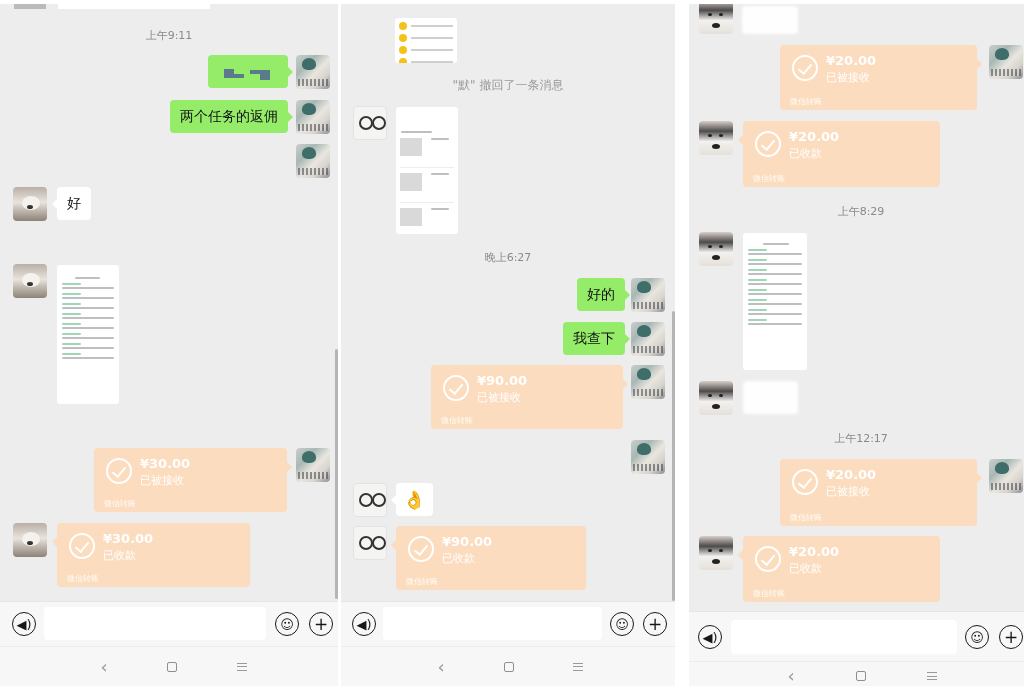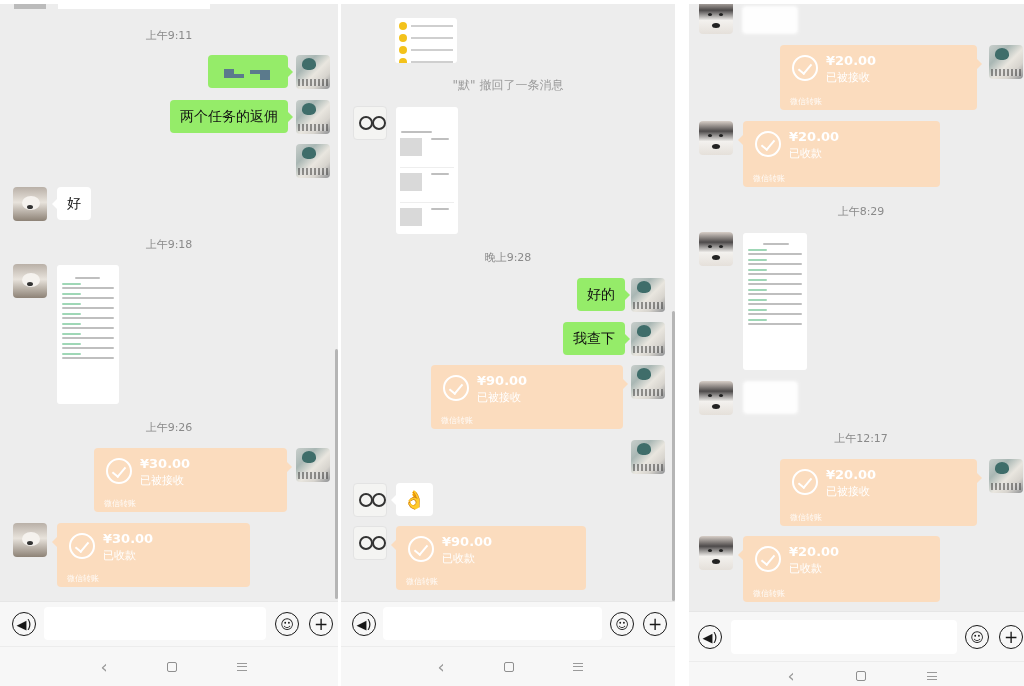--- a/index.html
+++ b/index.html
@@ -86,21 +86,20 @@
     <div class="avatar av-girl" style="right:8px; top:51px;"></div>
 
     <div class="bubble out" style="right:50px; top:96px; height:33px;">两个任务的返佣</div>
     <div class="avatar av-girl" style="right:8px; top:96px;"></div>
 
     <div class="avatar av-girl" style="right:8px; top:140px;"></div>
 
     <div class="avatar av-dog" style="left:13px; top:183px;"></div>
     <div class="bubble in" style="left:57px; top:183px; height:33px;">好</div>
 
-    <div class="time" style="top:233px;">上午9:18</div>
 
     <div class="avatar av-dog" style="left:13px; top:260px;"></div>
     <div class="shot" style="left:57px; top:261px; width:62px; height:139px;">
       <div style="height:12px;"></div>
       <div class="line" style="width:40%; margin-left:18px;"></div>
       <div class="line g"></div>
         <div class="line"></div>
       <div class="line g"></div>
         <div class="line"></div>
       <div class="line g"></div>
@@ -110,21 +109,20 @@
       <div class="line g"></div>
         <div class="line"></div>
       <div class="line g"></div>
         <div class="line"></div>
       <div class="line g"></div>
         <div class="line"></div>
       <div class="line g"></div>
         <div class="line"></div>
     </div>
 
-    <div class="time" style="top:416px;">上午9:26</div>
 
     <div class="transfer out" style="left:94px; top:444px; width:193px; height:64px;">
       <span class="check"></span>
       <span class="amount">¥30.00</span>
       <span class="status">已被接收</span>
       <span class="footer">微信转账</span>
     </div>
     <div class="avatar av-girl" style="right:8px; top:444px;"></div>
 
     <div class="avatar av-dog" style="left:13px; top:519px;"></div>
@@ -191,21 +189,21 @@
           </div>
         </div>
       <div class="card">
           <div class="thumb"></div>
           <div style="flex:1">
             <div class="line"></div>
           </div>
         </div>
     </div>
 
-    <div class="time" style="top:246px;">晚上9:28</div>
+    <div class="time" style="top:246px;">晚上6:27</div>
 
     <div class="bubble out" style="right:50px; top:274px; height:33px;">好的</div>
     <div class="avatar av-girl" style="right:10px; top:274px;"></div>
 
     <div class="bubble out" style="right:50px; top:318px; height:33px;">我查下</div>
     <div class="avatar av-girl" style="right:10px; top:318px;"></div>
 
     <div class="transfer out" style="left:90px; top:361px; width:192px; height:64px;">
       <span class="check"></span>
       <span class="amount">¥90.00</span>

